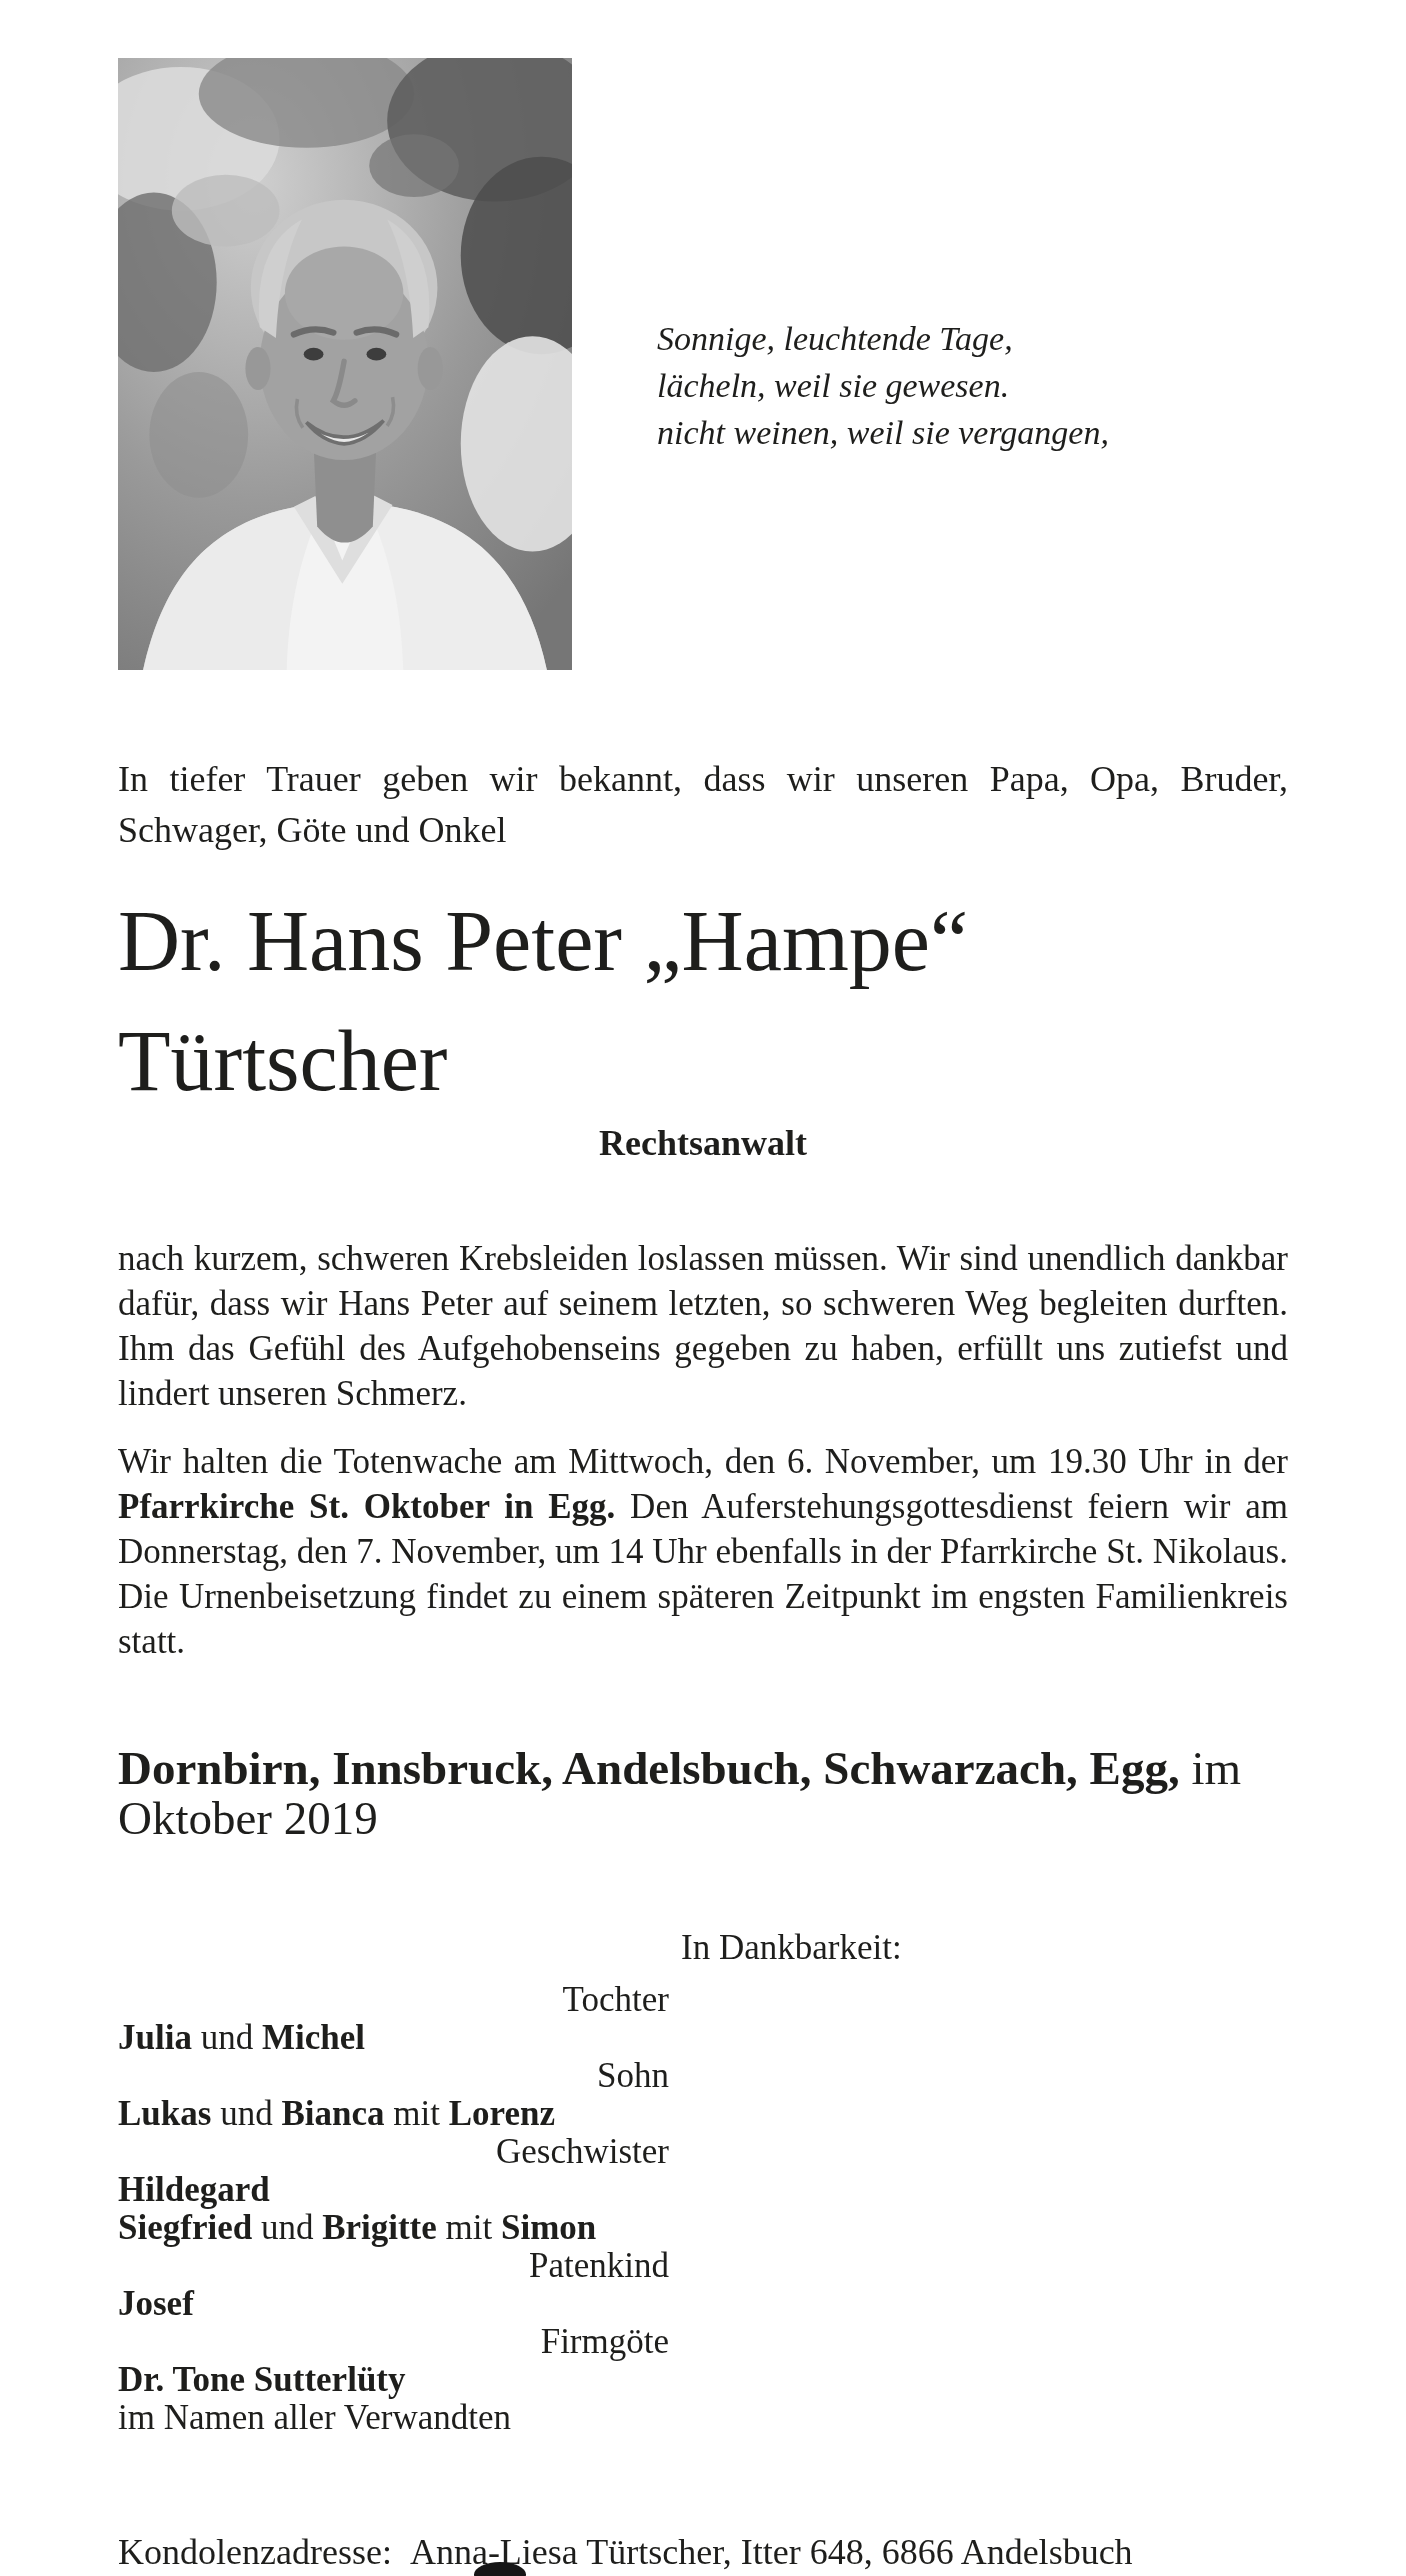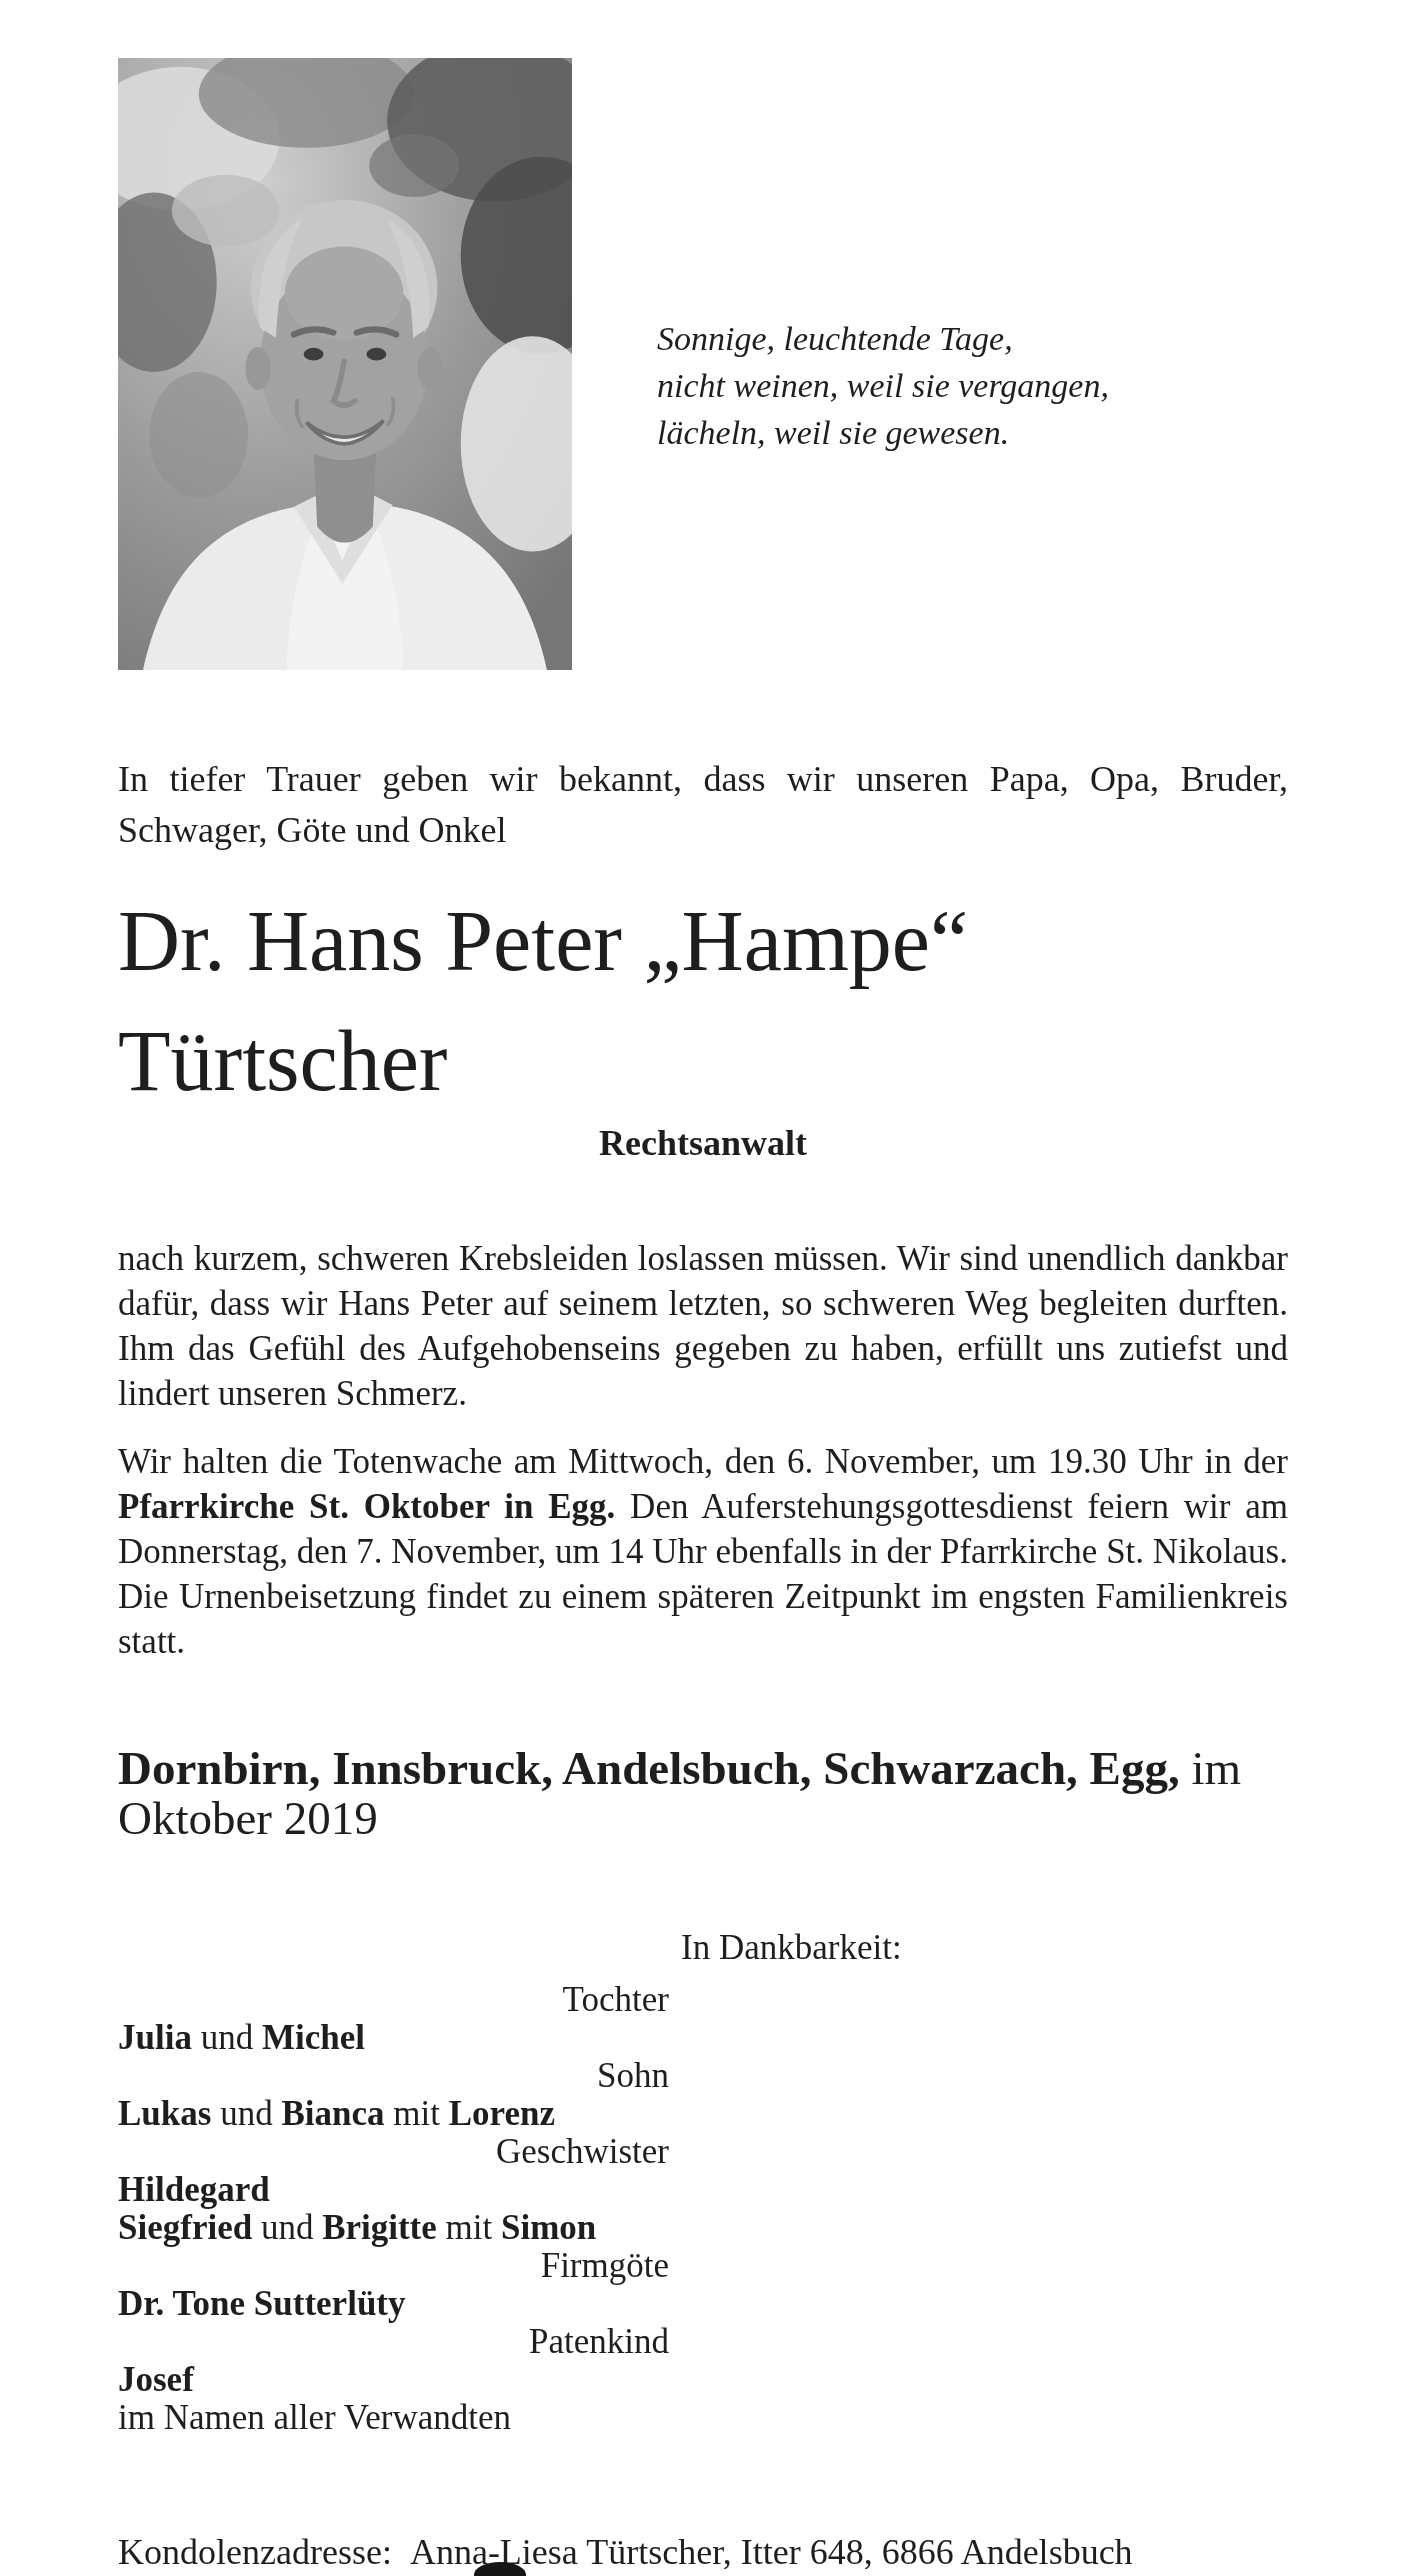--- a/index.html
+++ b/index.html
@@ -182,22 +182,22 @@
           <path d="M252,338 Q246,372 240,382 Q252,392 264,382" stroke="#8a8a8a" stroke-width="6" fill="none" stroke-linecap="round"></path>
 
           <path d="M210,406 Q252,440 296,404 Q276,428 252,430 Q228,428 210,406 Z" fill="#e9e9e9" stroke="#6f6f6f" stroke-width="4"></path>
 
           <path d="M200,380 Q196,398 206,412" stroke="#8d8d8d" stroke-width="4" fill="none"></path>
           <path d="M306,378 Q310,396 300,410" stroke="#8d8d8d" stroke-width="4" fill="none"></path>
         </svg>
       </div>
       <div class="poem">
         <div>Sonnige, leuchtende Tage,</div>
+        <div>lächeln, weil sie gewesen.</div>
         <div>nicht weinen, weil sie vergangen,</div>
-        <div>lächeln, weil sie gewesen.</div>
       </div>
     </header>
 
     <p class="intro">In tiefer Trauer geben wir bekannt, dass wir unseren Papa, Opa, Bruder, Schwager, Göte und Onkel</p>
 
     <h1 class="name">
       <span class="name-line">Dr. Hans Peter „Hampe“</span>
       <span class="name-line">Türtscher</span>
     </h1>
 
@@ -226,26 +226,26 @@
           </div>
           <div class="fam-row">
             <span class="fam-role"></span>
             <span class="fam-names"><span class="b">Hildegard</span></span>
           </div>
           <div class="fam-row">
             <span class="fam-role"></span>
             <span class="fam-names"><span class="b">Siegfried</span><span> und </span><span class="b">Brigitte</span><span> mit </span><span class="b">Simon</span></span>
           </div>
           <div class="fam-row">
+            <span class="fam-role">Patenkind</span>
+            <span class="fam-names"><span class="b">Josef</span></span>
+          </div>
+          <div class="fam-row">
             <span class="fam-role">Firmgöte</span>
             <span class="fam-names"><span class="b">Dr. Tone Sutterlüty</span></span>
-          </div>
-          <div class="fam-row">
-            <span class="fam-role">Patenkind</span>
-            <span class="fam-names"><span class="b">Josef</span></span>
           </div>
           <div class="fam-row">
             <span class="fam-role"></span>
             <span class="fam-names"><span>im Namen aller Verwandten</span></span>
           </div>
         </div>
     </div>
 
     <p class="condolence">
       <span class="cond-label">Kondolenzadresse:</span><span>Anna-Liesa Türtscher, Itter 648, 6866 Andelsbuch</span>

